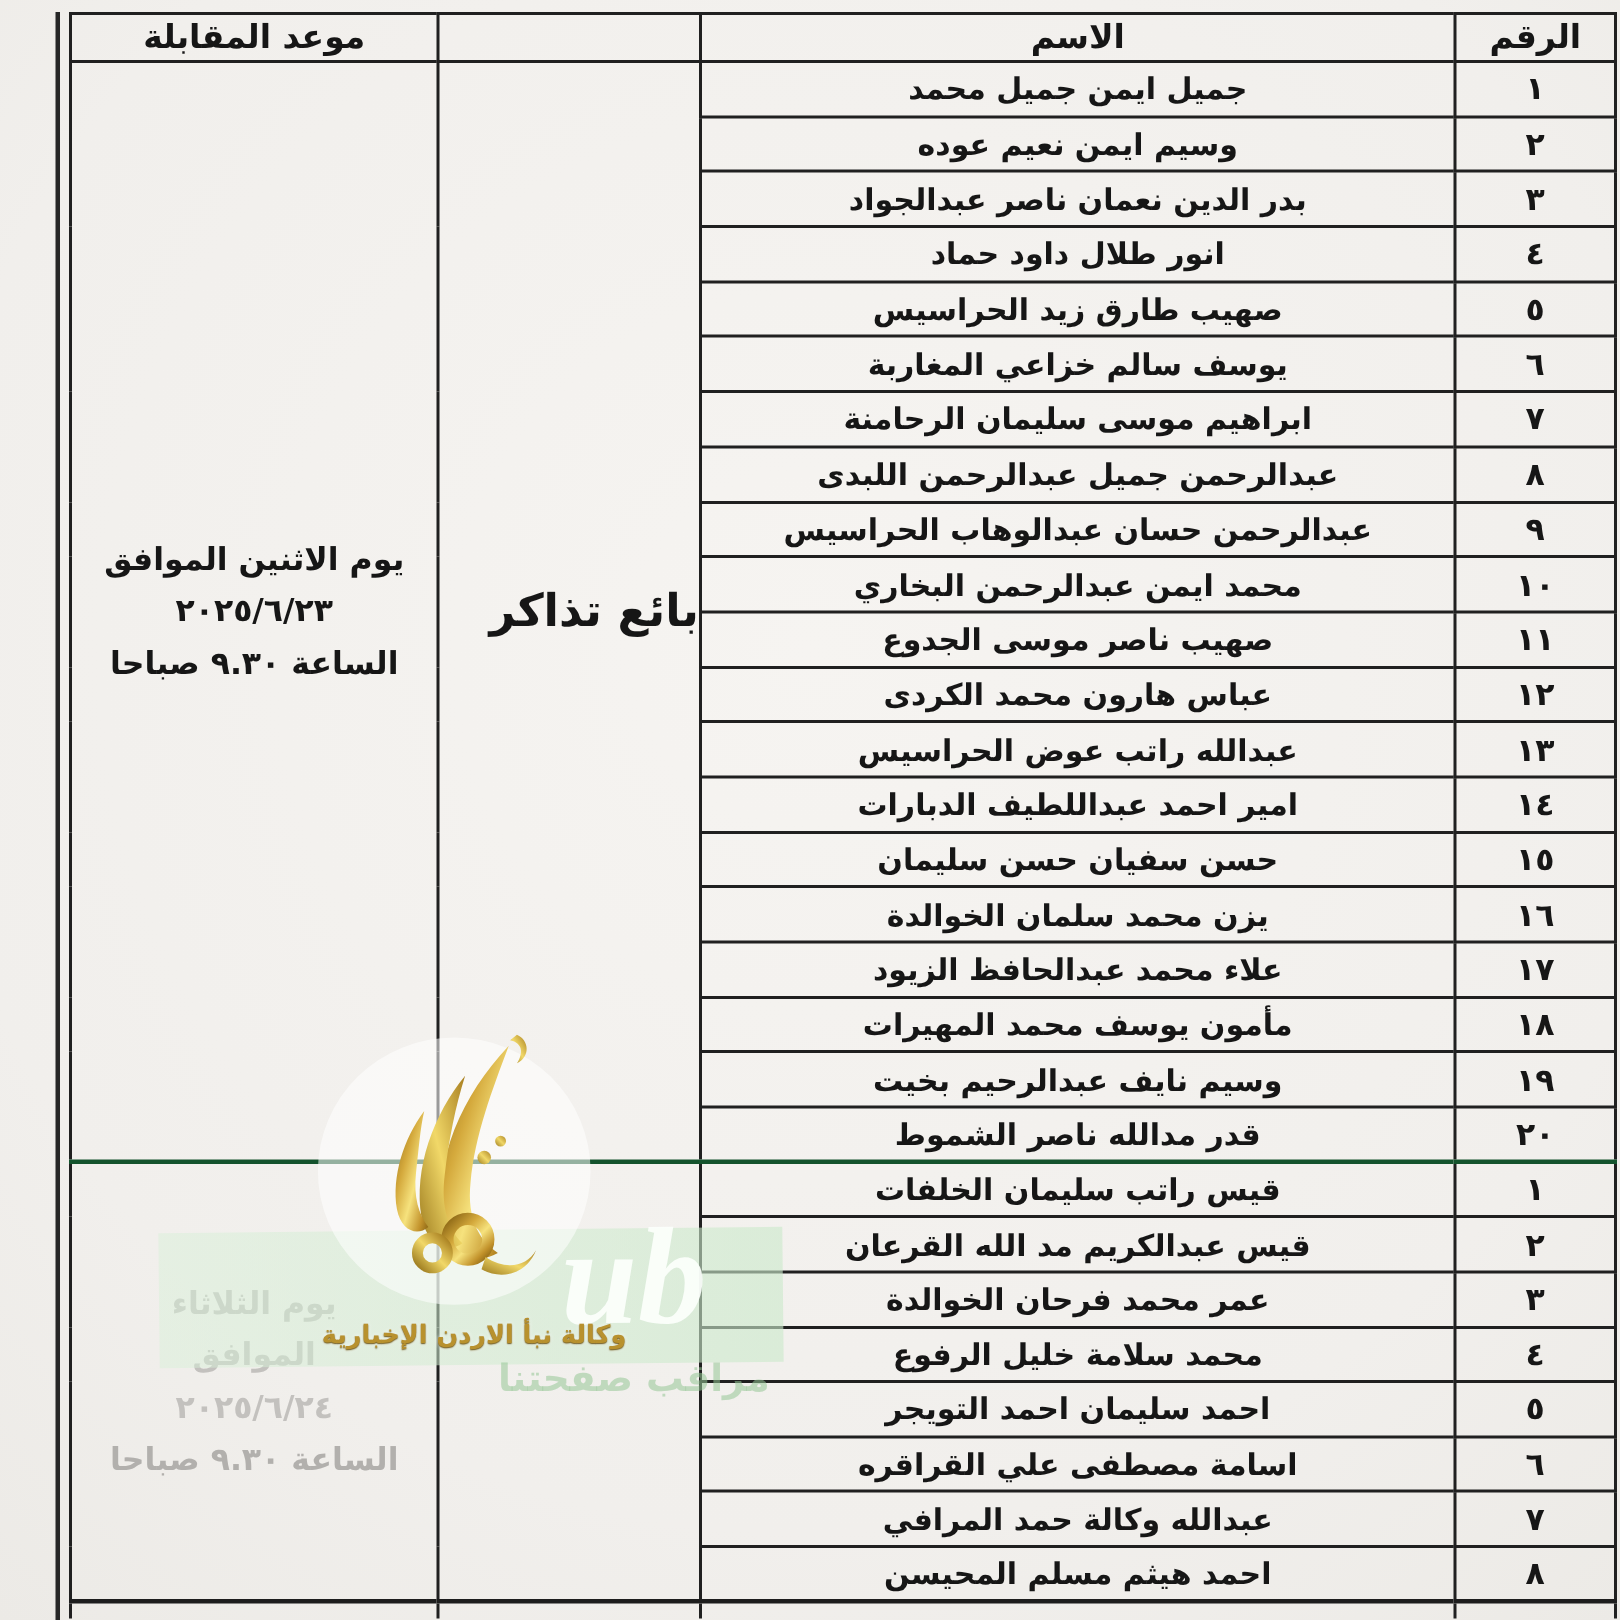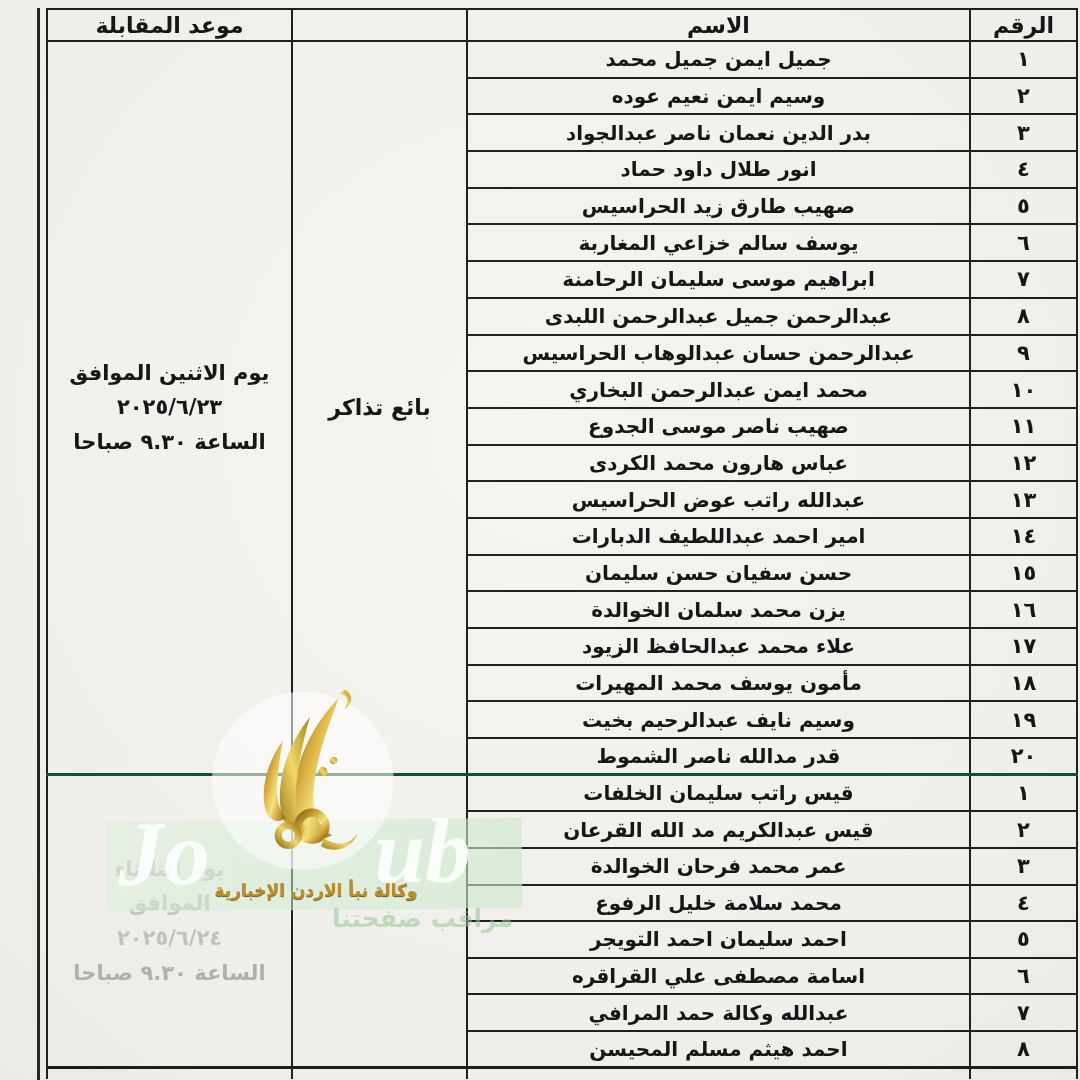--- a/index.html
+++ b/index.html
@@ -19,21 +19,21 @@
   }
   col.c-num{width:107px;} col.c-name{width:503px;}
   col.c-job{width:175px;} col.c-date{width:245px;}
   th,td{border:2px solid #202020;padding:0;vertical-align:middle;text-align:center;
         color:#161616;font-weight:bold;overflow:hidden;}
   thead tr{height:32px;}
   th{font-size:22px;}
   tr.g1{height:36.7px;} tr.g2{height:36.6px;}
   td.num{font-size:21px;}
   td.name{font-size:20px;letter-spacing:0;}
-  td.job{font-size:22px;}
+  td.job{font-size:30px;text-align:right;}
   td.date{font-size:21px;line-height:1.65;}
   td.date.faded{color:#c3c1be;font-weight:bold;}
   td.date.faded div:last-child{color:#b2b0ad;}
   tr.group-start td{border-top:3px solid #14532d;}
   tr.stub{height:11px;}
   tr.stub td{border-top:3px solid #1d1d1d;border-bottom:none;}
   
   .wm{position:absolute;pointer-events:none;}
   .green-band{
     left:106px;top:820px;width:416px;height:90px;
@@ -209,21 +209,20 @@
       <tr class="stub">
         <td></td>
         <td></td>
         <td></td>
         <td></td>
       </tr>
     </tbody>
 </table>
 
 <div class="wm green-band">
-  <span class="green-letter jo">Jo</span>
   <span class="green-letter ub">ub</span>
 </div>
 <div class="wm green-caption">مراقب صفحتنا</div>
 
 <svg class="wm gold-logo" viewBox="0 0 220 220" xmlns="http://www.w3.org/2000/svg">
   <defs>
     <linearGradient id="gg" x1="0" y1="0" x2="1" y2="1">
       <stop offset="0" stop-color="#8a6514"></stop>
       <stop offset="0.35" stop-color="#d4a93c"></stop>
       <stop offset="0.6" stop-color="#f6e27d"></stop>

